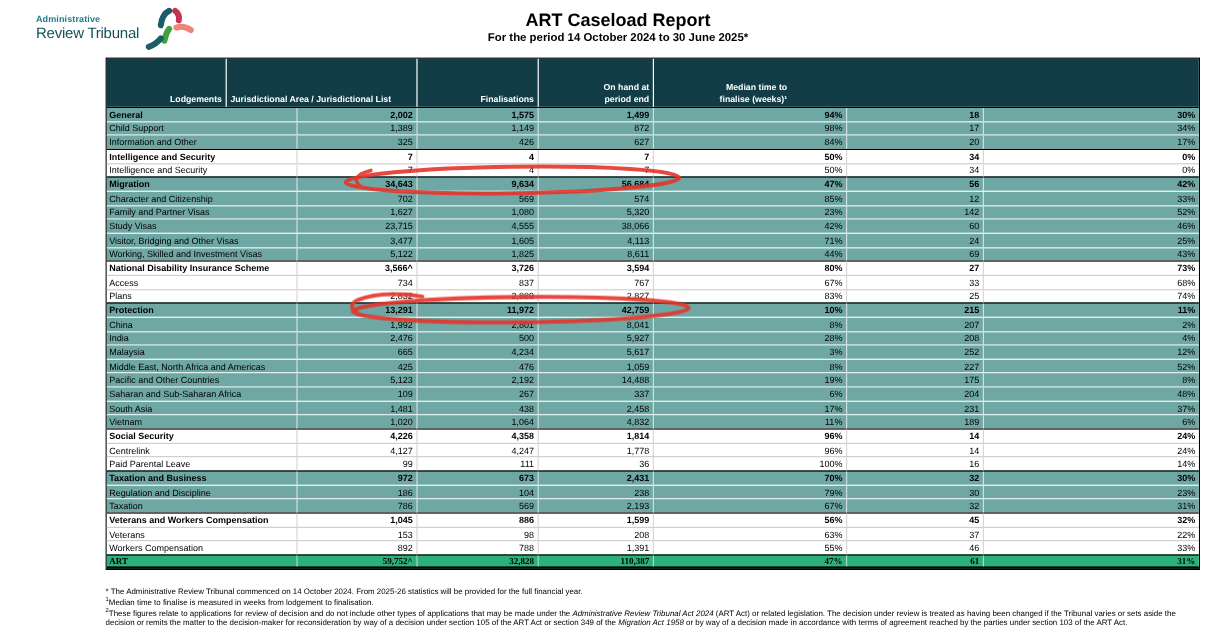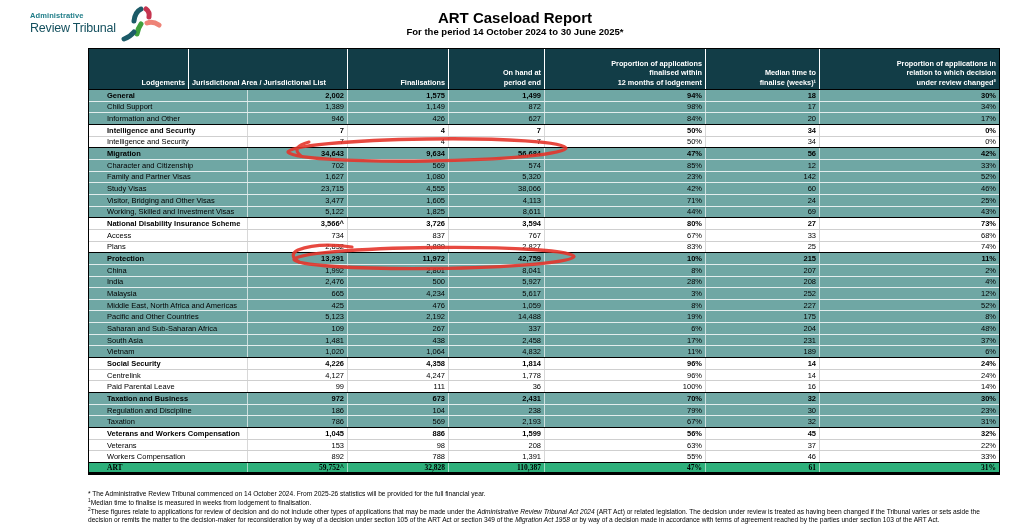--- a/index.html
+++ b/index.html
@@ -27,21 +27,21 @@
   .th:last-child { border-right:none; }
   .th.c0 { justify-content:flex-start; text-align:left; }
 
   .c0{width:159px;} .c1{width:100px;} .c2{width:101px;} .c3{width:96px;}
   .c4{width:161px;} .c5{width:114px;} .c6{width:179px; flex:1;}
 
   .trow { display:flex; height:11.67px; box-sizing:border-box; }
   .cell { box-sizing:border-box; font-size:7.5px; padding:0 3px; display:flex; align-items:center;
     justify-content:flex-end; white-space:nowrap; overflow:hidden; border-right:1px solid transparent; }
   .cell:last-child { border-right:none; }
-  .cell.c0 { justify-content:flex-start; padding-left:18px; }
+  .cell.c0 { justify-content:flex-start; padding-left:2px; }
   .trow.teal { background:#6FA7A4; border-top:1px solid rgba(255,255,255,.8); }
   .trow.teal .cell { border-right-color:rgba(255,255,255,.65); }
   .trow.white { background:#fff; border-top:1px solid #cfcfcf; }
   .trow.white .cell { border-right-color:#d8d8d8; }
   .trow.sec { border-top:1px solid #000 !important; }
   .trow.bold .cell { font-weight:bold; }
   .trow.green { background:#2DB07B; border-top:1px solid #000 !important; border-bottom:2px solid #000;font-family:Liberation Serif, serif; }
   .trow.green .cell { font-weight:bold; border-right-color:rgba(255,255,255,.55); }
 
   .annot { position:absolute; left:0; top:0; pointer-events:none; }
@@ -68,28 +68,22 @@
 <div class="title">ART Caseload Report</div>
 <div class="subtitle">For the period 14 October 2024 to 30 June 2025*</div>
 
 <div class="table">
   <div class="thead">
     <div class="th c1">Lodgements</div>
     <div class="th c0">Jurisdictional Area / Jurisdictional List</div>
     <div class="th c2">Finalisations</div>
     <div class="th c3">On hand at
 period end</div>
-    <div class="th c4">Proportion of applications
-finalised within
-12 months of lodgement</div>
     <div class="th c5">Median time to
 finalise (weeks)¹</div>
-    <div class="th c6">Proportion of applications in
-relation to which decision
-under review changed²</div>
   </div>
   <div>
       <div class="trow teal bold sec">
         <div class="cell c0">General</div>
         <div class="cell c1">2,002</div>
         <div class="cell c2">1,575</div>
         <div class="cell c3">1,499</div>
         <div class="cell c4">94%</div>
         <div class="cell c5">18</div>
         <div class="cell c6">30%</div>
@@ -98,21 +92,21 @@
         <div class="cell c0">Child Support</div>
         <div class="cell c1">1,389</div>
         <div class="cell c2">1,149</div>
         <div class="cell c3">872</div>
         <div class="cell c4">98%</div>
         <div class="cell c5">17</div>
         <div class="cell c6">34%</div>
       </div>
       <div class="trow teal">
         <div class="cell c0">Information and Other</div>
-        <div class="cell c1">946</div>
+        <div class="cell c1">325</div>
         <div class="cell c2">426</div>
         <div class="cell c3">627</div>
         <div class="cell c4">84%</div>
         <div class="cell c5">20</div>
         <div class="cell c6">17%</div>
       </div>
       <div class="trow white bold sec">
         <div class="cell c0">Intelligence and Security</div>
         <div class="cell c1">7</div>
         <div class="cell c2">4</div>

